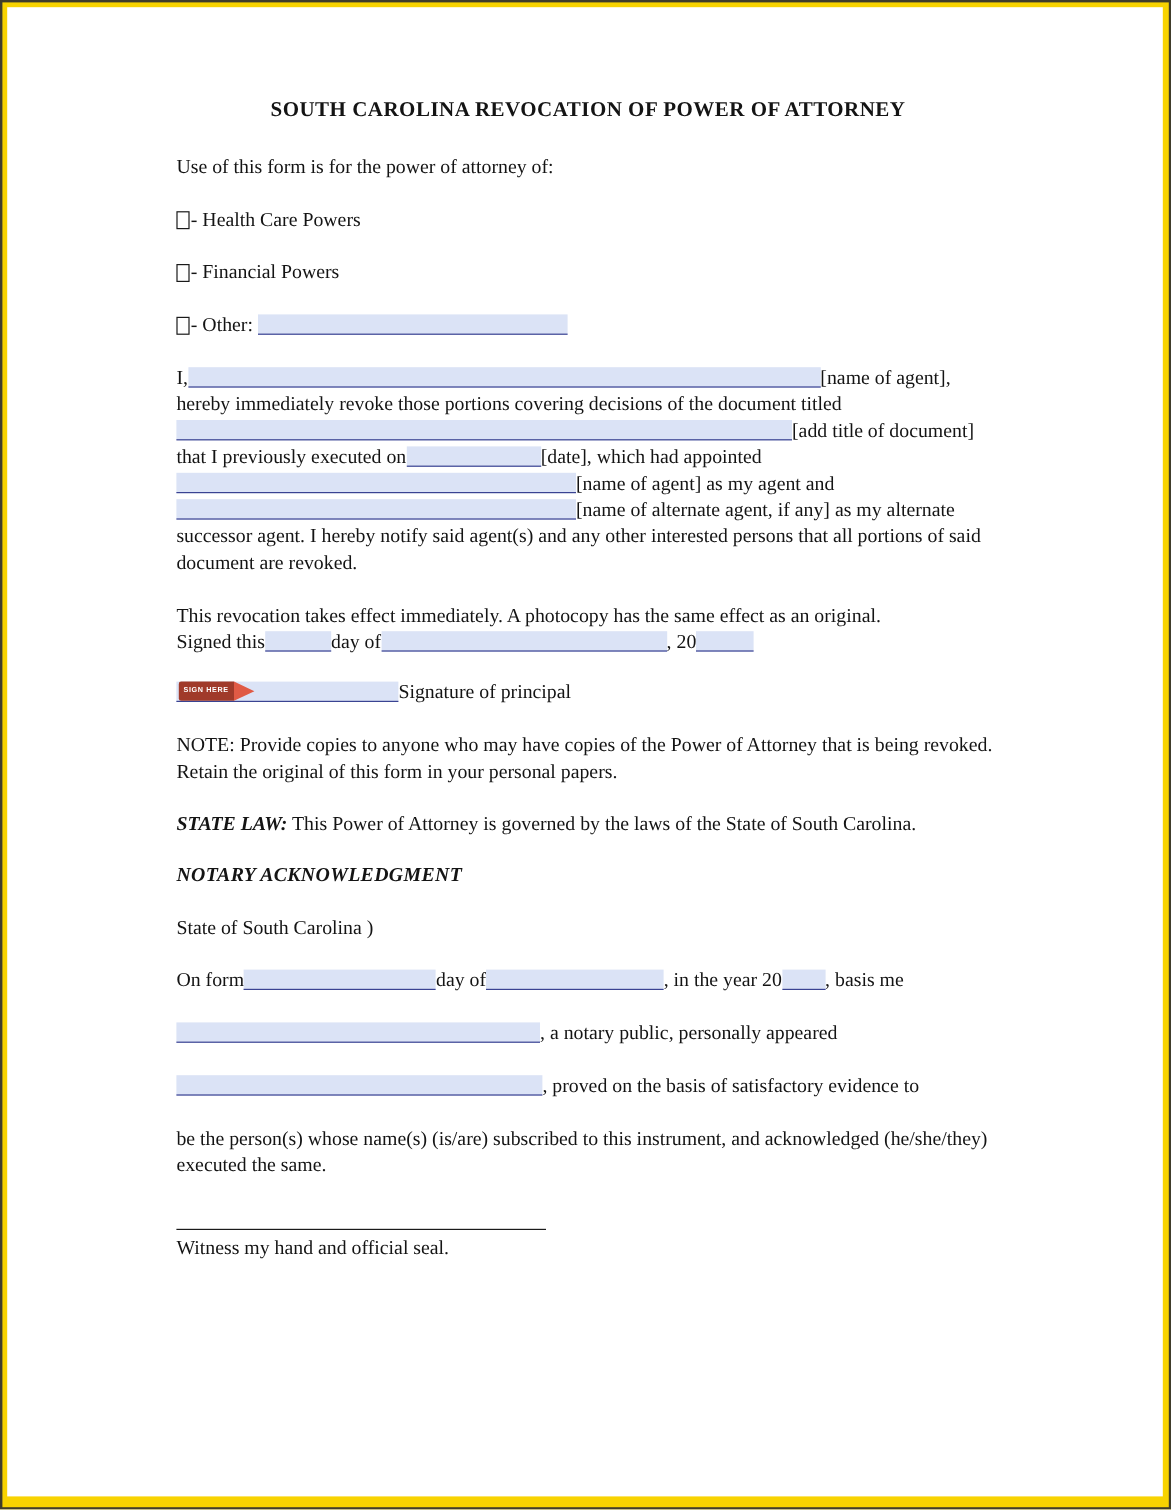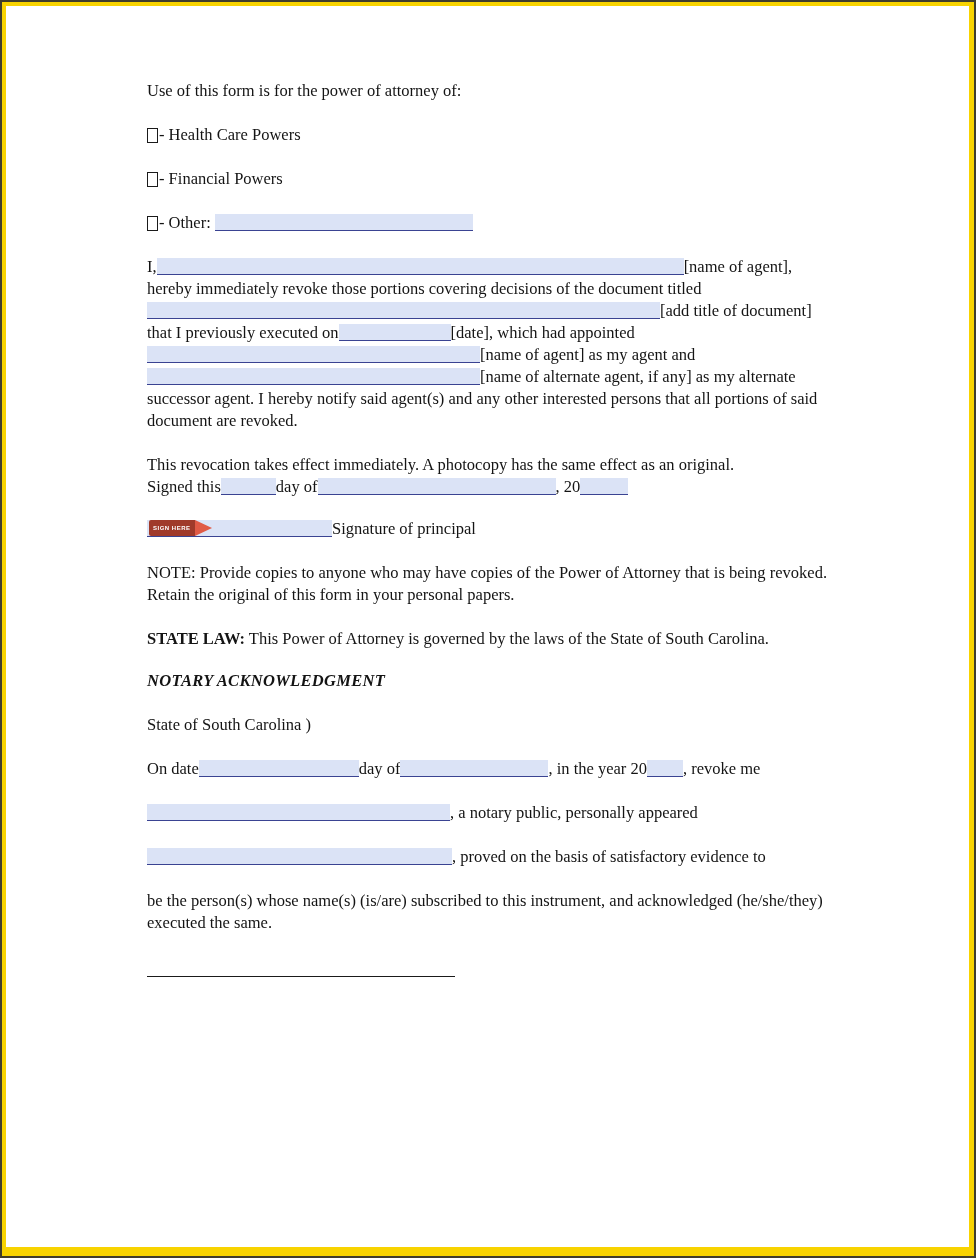--- a/index.html
+++ b/index.html
@@ -40,21 +40,21 @@
   }
   .checkbox {
     display: inline-block;
     width: 11px; height: 15px;
     border: 1.6px solid #1a1a1a;
     background: #fff;
     vertical-align: -3px;
     margin-right: 1px;
   }
   .option-row { margin: 0 0 22px 0; }
-  .bold { font-weight: bold; }
+  .bold { font-weight: bold; font-style: italic; }
   .notary-heading { font-weight: bold; letter-spacing: 0.3px; margin: 0 0 22px 0; font-style: italic; }
   .sign-here {
     position: absolute; left: 2px; top: 0;
     display: flex; align-items: stretch; height: 16px;
   }
   .sign-here-label {
     background: var(--sticker_dark, #a03a2a);
     color: #ffffff;
     font-family: "Liberation Sans", sans-serif;
     font-size: 6px; font-weight: bold; letter-spacing: 0.5px;
@@ -74,20 +74,21 @@
     margin: 42px 0 4px 0;
   }
 </style>
 </head>
 <body>
 
 <div class="frame">
   <div class="inner">
     <div class="content">
 
+      <h1 class="title">SOUTH CAROLINA REVOCATION OF POWER OF ATTORNEY</h1>
 
       <p>Use of this form is for the power of attorney of:</p>
 
       <div class="option-row"><span class="checkbox"></span><span>- Health Care Powers</span></div>
 
       <div class="option-row"><span class="checkbox"></span><span>- Financial Powers</span></div>
 
       <div class="option-row"><span class="checkbox"></span><span>- Other:</span> <span class="blank" style="width:258px"></span></div>
 
       <p><span>I,</span><span class="blank" style="width:527px"></span><span>[name of agent],</span> <span>hereby immediately revoke those portions covering decisions of the document titled</span> <span class="blank" style="width:513px"></span><span>[add title of</span> <span>document] that I previously executed on</span><span class="blank" style="width:112px"></span><span>[date], which had appointed</span> <span class="blank" style="width:333px"></span><span>[name of agent] as my agent and</span> <span class="blank" style="width:333px"></span><span>[name of alternate agent, if any] as my</span> <span>alternate successor agent. I hereby notify said agent(s) and any other interested persons that all portions of said document are revoked.</span></p>
@@ -103,26 +104,27 @@
 
       <p>NOTE: Provide copies to anyone who may have copies of the Power of Attorney that is being revoked. Retain the original of this form in your personal papers.</p>
 
       <p style="margin-bottom:20px"><span class="bold">STATE LAW:</span> <span>This Power of Attorney is governed by the laws of the State of South Carolina.</span></p>
 
       <p class="notary-heading">NOTARY ACKNOWLEDGMENT</p>
 
       <p>State of South Carolina )</p>
 
 
-      <p><span>On date</span><span class="blank" style="width:160px"></span><span>day of</span><span class="blank" style="width:148px"></span><span>, in the year 20</span><span class="blank" style="width:36px"></span><span>, revoke me</span></p>
+      <p><span>On form</span><span class="blank" style="width:160px"></span><span>day of</span><span class="blank" style="width:148px"></span><span>, in the year 20</span><span class="blank" style="width:36px"></span><span>, basis me</span></p>
 
       <p><span class="blank" style="width:303px"></span><span>, a notary public, personally appeared</span></p>
 
       <p><span class="blank" style="width:305px"></span><span>, proved on the basis of satisfactory evidence to</span></p>
 
       <p class="tight">be the person(s) whose name(s) (is/are) subscribed to this instrument, and acknowledged (he/she/they) executed the same.</p>
 
       <div class="sig-line"></div>
 
+      <p>Witness my hand and official seal.</p>
 
     </div>
   </div>
 </div>
 
 </body></html>

